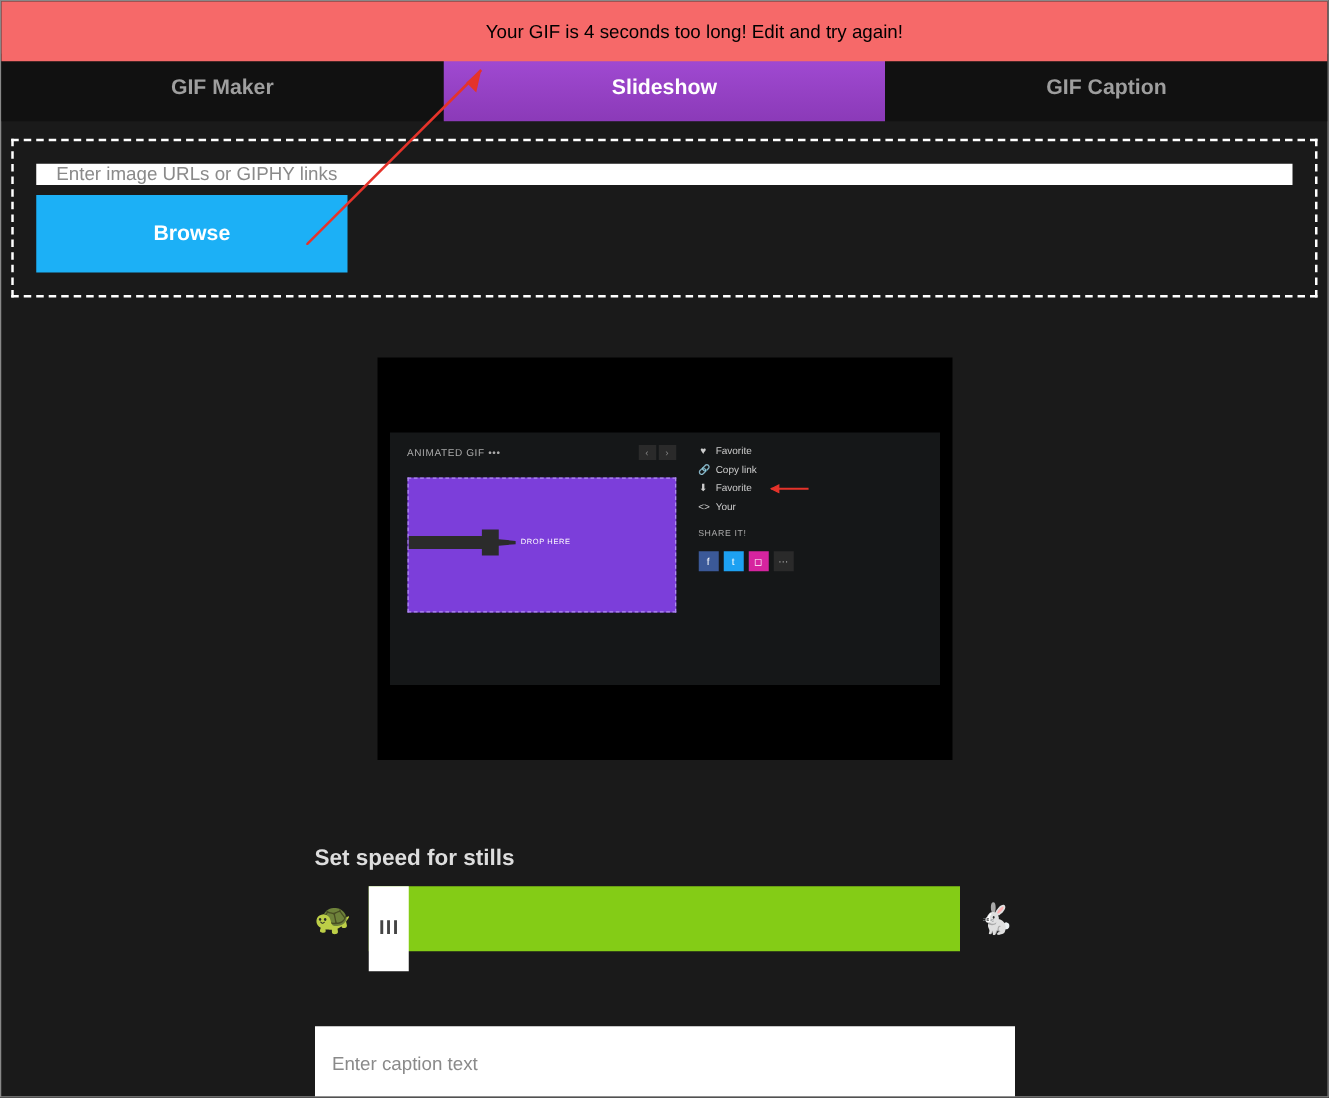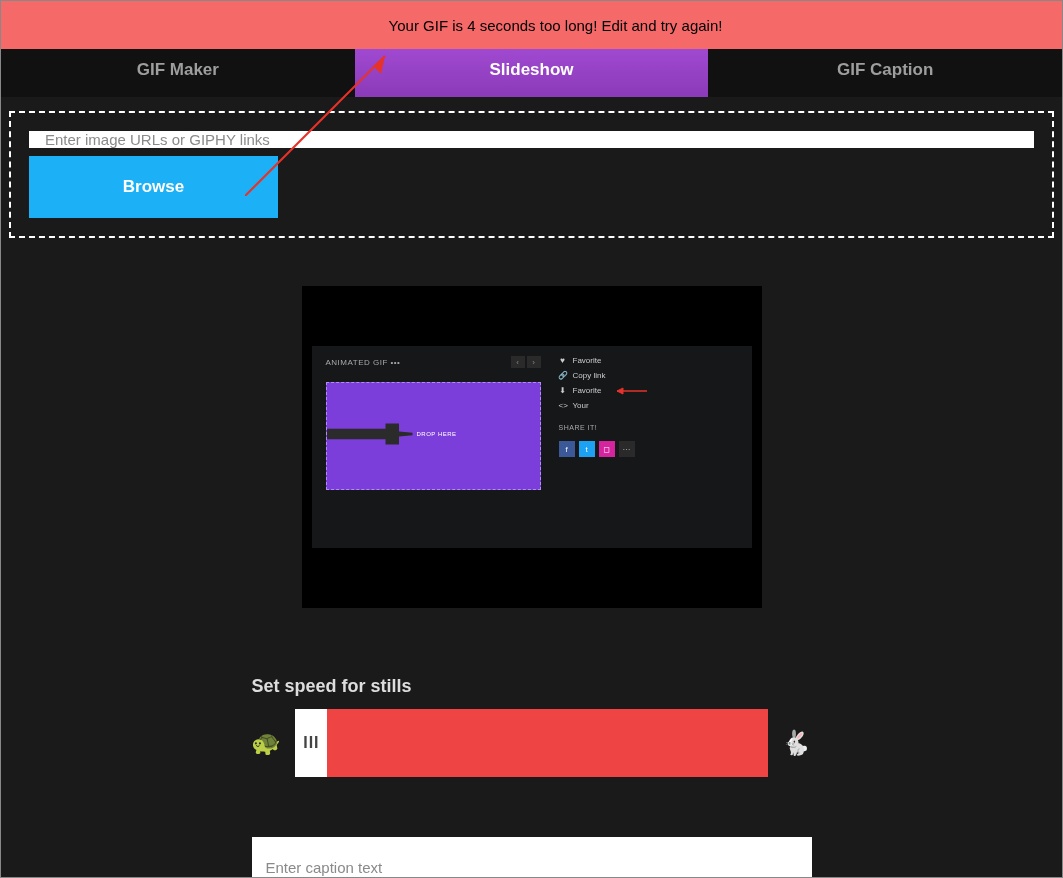--- a/index.html
+++ b/index.html
@@ -122,21 +122,21 @@
 
   
   .controls {
     width: 560px;
     margin: 68px auto 0;
   }
   .section-label { color:#ddd; font-size:18px; font-weight:600; margin-bottom:12px;}
   .speed-row { display:flex; align-items:center; gap:14px; }
   .animal { color:#6a6a6a; font-size:24px; }
   .slider-track {
-    flex:1; height:68px; background:#ef4444; position:relative;
+    flex:1; height:52px; background:#84cc16; position:relative;
   }
   .slider-handle {
     position:absolute; left:0; top:0; width:32px; height:68px;
     background:#fff; display:flex; align-items:center; justify-content:center;
     color:#444; font-size:16px; font-weight:700; letter-spacing:1px; cursor:grab;
   }
   .caption-section { margin-top:60px; }
   .caption-input { width:100%; height:60px; background:#fff; border:none; padding:0 14px; font-size:15px;}
   .caption-input::placeholder{color:#8a8a8a;}
 

